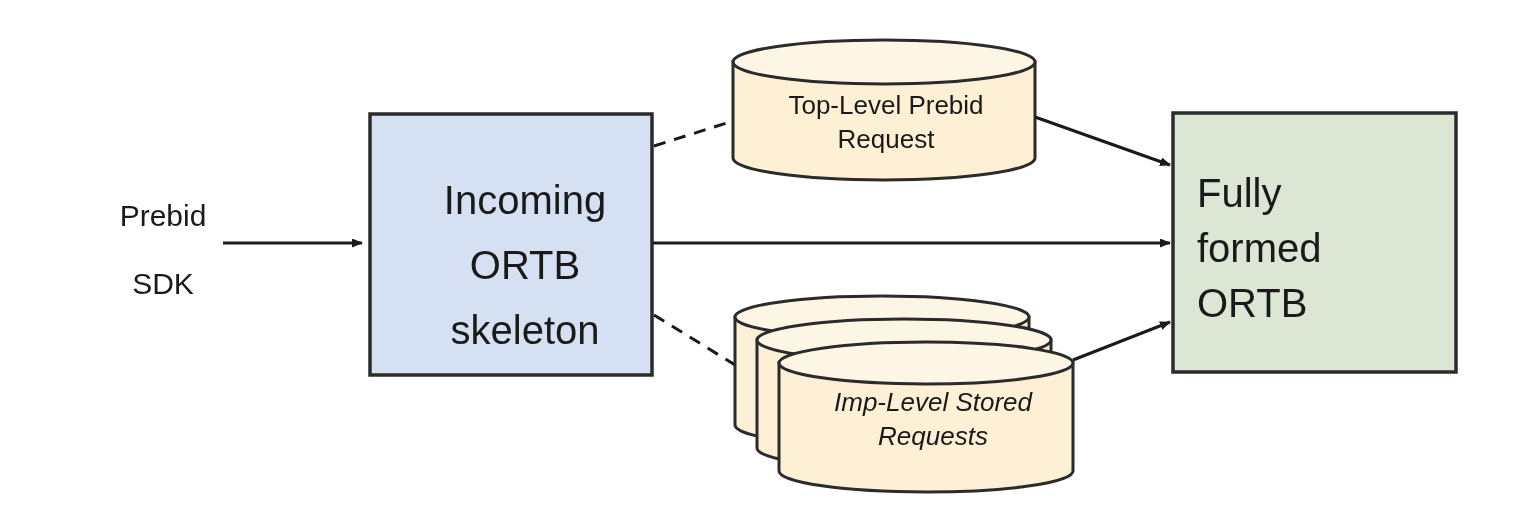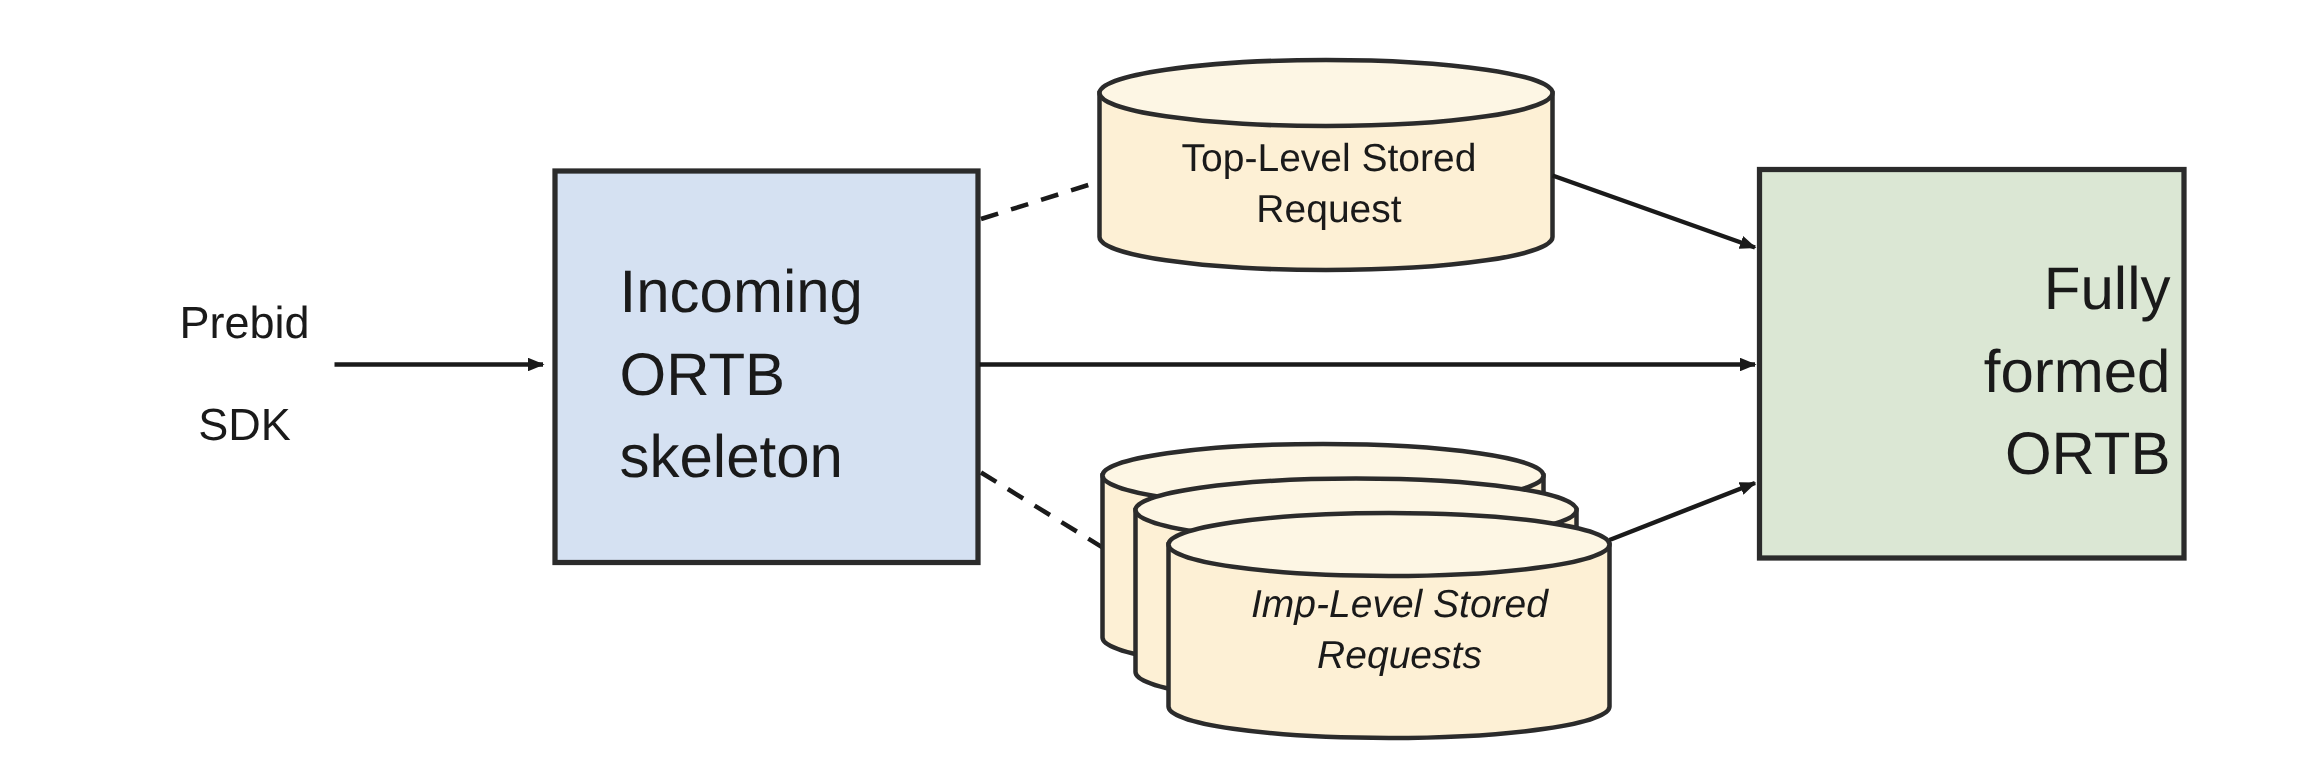--- a/index.html
+++ b/index.html
@@ -40,32 +40,31 @@
     font-size: 30px;
     line-height: 68px;
     text-align: center;
   }
   
   #label-incoming {
     left: 400px;
     top: 168px;
     width: 250px;
     font-size: 40px;
-    line-height: 55px;
-    text-align: left;
-    margin-left: 13px;
+    line-height: 65px;
+    text-align: center;
   }
   
   #label-output {
     left: 1197px;
     top: 166px;
     width: 250px;
     font-size: 40px;
     line-height: 55px;
-    text-align: right;
+    text-align: left;
   }
   
   #label-top-store {
     left: 743px;
     top: 88px;
     width: 286px;
     font-size: 26px;
     line-height: 34px;
     text-align: center;
   }
@@ -148,21 +147,21 @@
     </g>
   </svg>
 
   <div class="node-label" id="label-source">Prebid
 SDK</div>
 
   <div class="node-label" id="label-incoming">Incoming
 ORTB
 skeleton</div>
 
-  <div class="node-label" id="label-top-store">Top-Level Stored
+  <div class="node-label" id="label-top-store">Top-Level Prebid
 Request</div>
 
   <div class="node-label" id="label-imp-store">Imp-Level Stored
 Requests</div>
 
   <div class="node-label" id="label-output">Fully
 formed
 ORTB</div>
 
 </div>

